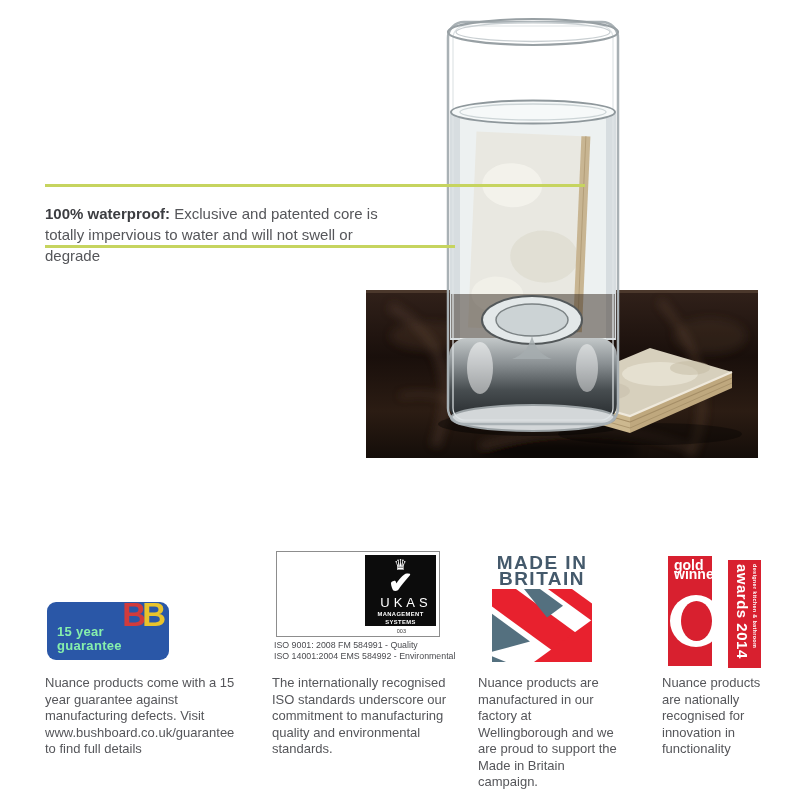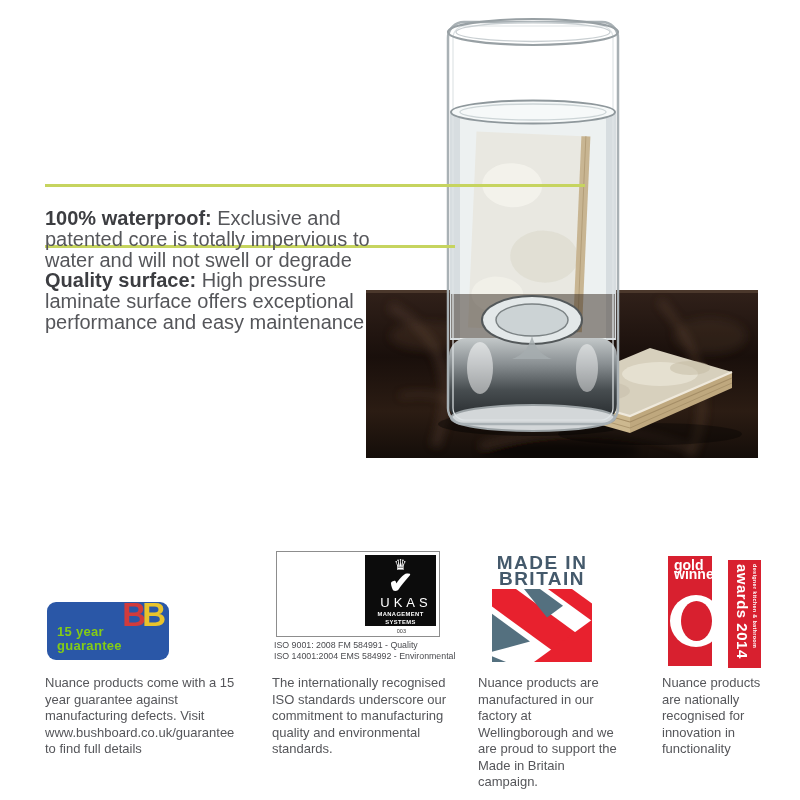--- a/index.html
+++ b/index.html
@@ -4,36 +4,36 @@
 <style>
   html,body{margin:0;padding:0;background:#fff;}
   .stage{position:relative;width:800px;height:800px;background:#ffffff;overflow:hidden;
          font-family:"Liberation Sans",sans-serif;color:#4f5054;}
   
   .photo{position:absolute;left:360px;top:6px;width:400px;height:452px;}
   
   .rule{position:absolute;height:3px;background:#c6d45f;z-index:5;}
   .rule1{left:45px;top:184px;width:540px;}
   .rule2{left:45px;top:245px;width:410px;}
-  .callout{position:absolute;left:45px;width:334px;font-size:20px;line-height:21px;color:#55565a;z-index:6;}
+  .callout{position:absolute;left:45px;width:334px;font-size:15px;line-height:21px;color:#55565a;z-index:6;}
   .callout b{color:#3c3d41;font-weight:bold;}
   .callout1{top:188px;}
   .callout2{top:250px;}
   
   .col-text{position:absolute;top:675px;font-size:13px;line-height:16.5px;color:#55565a;margin:0;}
   .t1{left:45px;width:200px;}
   .t2{left:272px;width:192px;}
   .t3{left:478px;width:140px;}
   .t4{left:662px;width:108px;}
   
   .gbadge{position:absolute;left:47px;top:602px;width:122px;height:58px;background:#2a57a7;border-radius:9px;}
   .bb{position:absolute;top:-4px;right:7px;font-weight:bold;font-size:33px;letter-spacing:-4px;line-height:34px;}
   .bb .b1{color:#d13b3c;}
   .bb .b2{color:#e9c32b;}
-  .gbadge-text{position:absolute;left:10px;bottom:7px;color:#84cc16;font-size:13px;line-height:14px;font-weight:bold;letter-spacing:.3px;}
+  .gbadge-text{position:absolute;left:10px;bottom:7px;color:#86efac;font-size:13px;line-height:14px;font-weight:bold;letter-spacing:.3px;}
   
   .isobox{position:absolute;left:276px;top:551px;width:164px;height:86px;border:1.5px solid #8d8d8d;
           box-sizing:border-box;background:#fff;display:flex;}
   .bsiwrap{position:relative;width:86px;height:100%;}
   .bsiring{position:absolute;left:12px;top:9px;width:56px;height:56px;border:4.5px solid #141414;border-radius:50%;
            display:flex;flex-direction:column;align-items:center;}
   .bsit{font-size:13.5px;color:#101010;margin-top:3px;line-height:14px;}
   .heart{font-size:40px;line-height:30px;color:#141414;margin-top:-3px;}
   .heartstripe{position:absolute;left:11px;top:29px;width:34px;height:3.5px;background:#fff;}
   .ukas{position:absolute;right:3px;top:3px;width:71px;height:71px;background:#0c0c0c;color:#fff;text-align:center;}
@@ -136,21 +136,20 @@
       <ellipse cx="173" cy="26" rx="77" ry="9.5" fill="none" stroke="#c9cfd2" stroke-width="1.3"></ellipse>
       <ellipse cx="173" cy="106" rx="82" ry="11.5" fill="#f6f9f9" stroke="#8f989c" stroke-width="2"></ellipse>
       <ellipse cx="173" cy="106" rx="73" ry="8" fill="none" stroke="#cdd5d7" stroke-width="1.3"></ellipse>
     </g>
   </svg>
 
   <div class="rule rule1"></div>
   <p class="callout callout1"><b>100% waterproof:</b><span> Exclusive and patented core is totally impervious to water and will not swell or degrade</span></p>
 
   <div class="rule rule2"></div>
-  <p class="callout callout2"><b>Quality surface:</b><span> High pressure laminate surface offers exceptional performance and easy maintenance</span></p>
 
   <div class="gbadge">
     <div class="bb"><span class="b1">B</span><span class="b2">B</span></div>
     <div class="gbadge-text">
       <div>15 year</div>
       <div>guarantee</div>
     </div>
   </div>
   <p class="col-text t1">Nuance products come with a 15 year guarantee against manufacturing defects. Visit www.bushboard.co.uk/guarantee to find full details</p>
 

